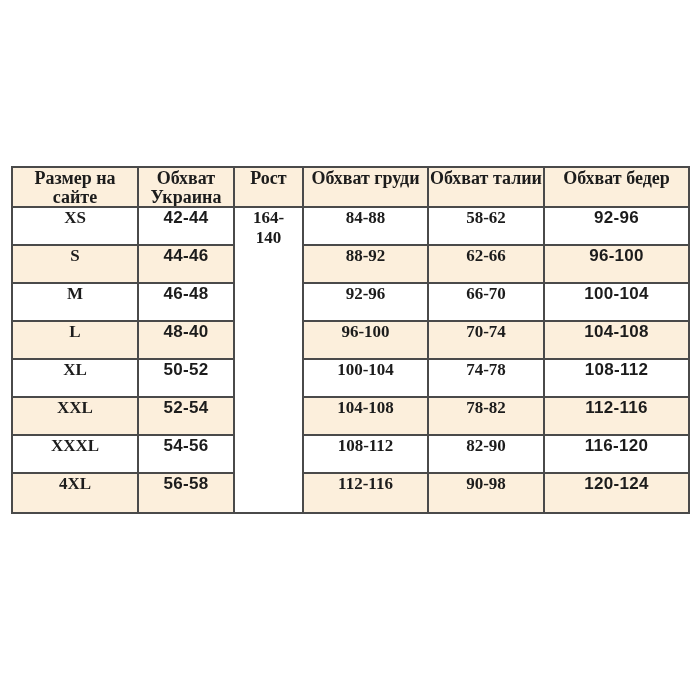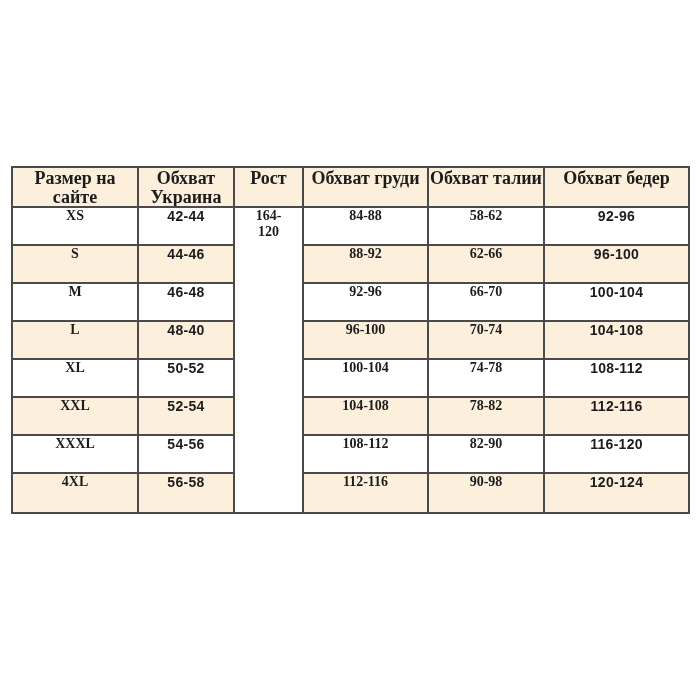--- a/index.html
+++ b/index.html
@@ -44,21 +44,21 @@
     line-height: 1.03;
     font-family: "Liberation Serif", serif;
   }
   .nw { white-space: nowrap; margin-top: 22px; }
   
   .size-table tbody tr { height: 38px; }
   .size-table tbody tr.last { height: 40px; }
   .size-table tbody td {
     vertical-align: top;
     font-weight: bold;
-    font-size: 14px;
+    font-size: 17px;
     line-height: 1.15;
     background: #ffffff;
   }
   .size-table tbody tr.cream td:not(.c-rost) { background: var(--cream); }
   .c-site  { padding-top: 3px; font-family: "Liberation Serif", serif; }
   .c-chest, .c-waist { padding-top: 4px; font-family: "Liberation Serif", serif; margin-left: 30px; }
   .c-ua {
     padding-top: 6px;
     font-family: "Liberation Sans", sans-serif;
     font-size: 16.5px;
@@ -102,21 +102,21 @@
         <th class="nw">Обхват талии</th>
         <th class="nw">Обхват бедер</th>
       </tr>
     </thead>
     <tbody>
       <tr>
         <td class="c-site">XS</td>
         <td class="c-ua">42-44</td>
         <td class="c-rost" rowspan="8">
           <div>164-</div>
-          <div>120</div>
+          <div>140</div>
         </td>
         <td class="c-chest">84-88</td>
         <td class="c-waist">58-62</td>
         <td class="c-hips">92-96</td>
       </tr>
       <tr class="cream">
         <td class="c-site">S</td>
         <td class="c-ua">44-46</td>
         <td class="c-chest">88-92</td>
         <td class="c-waist">62-66</td>

